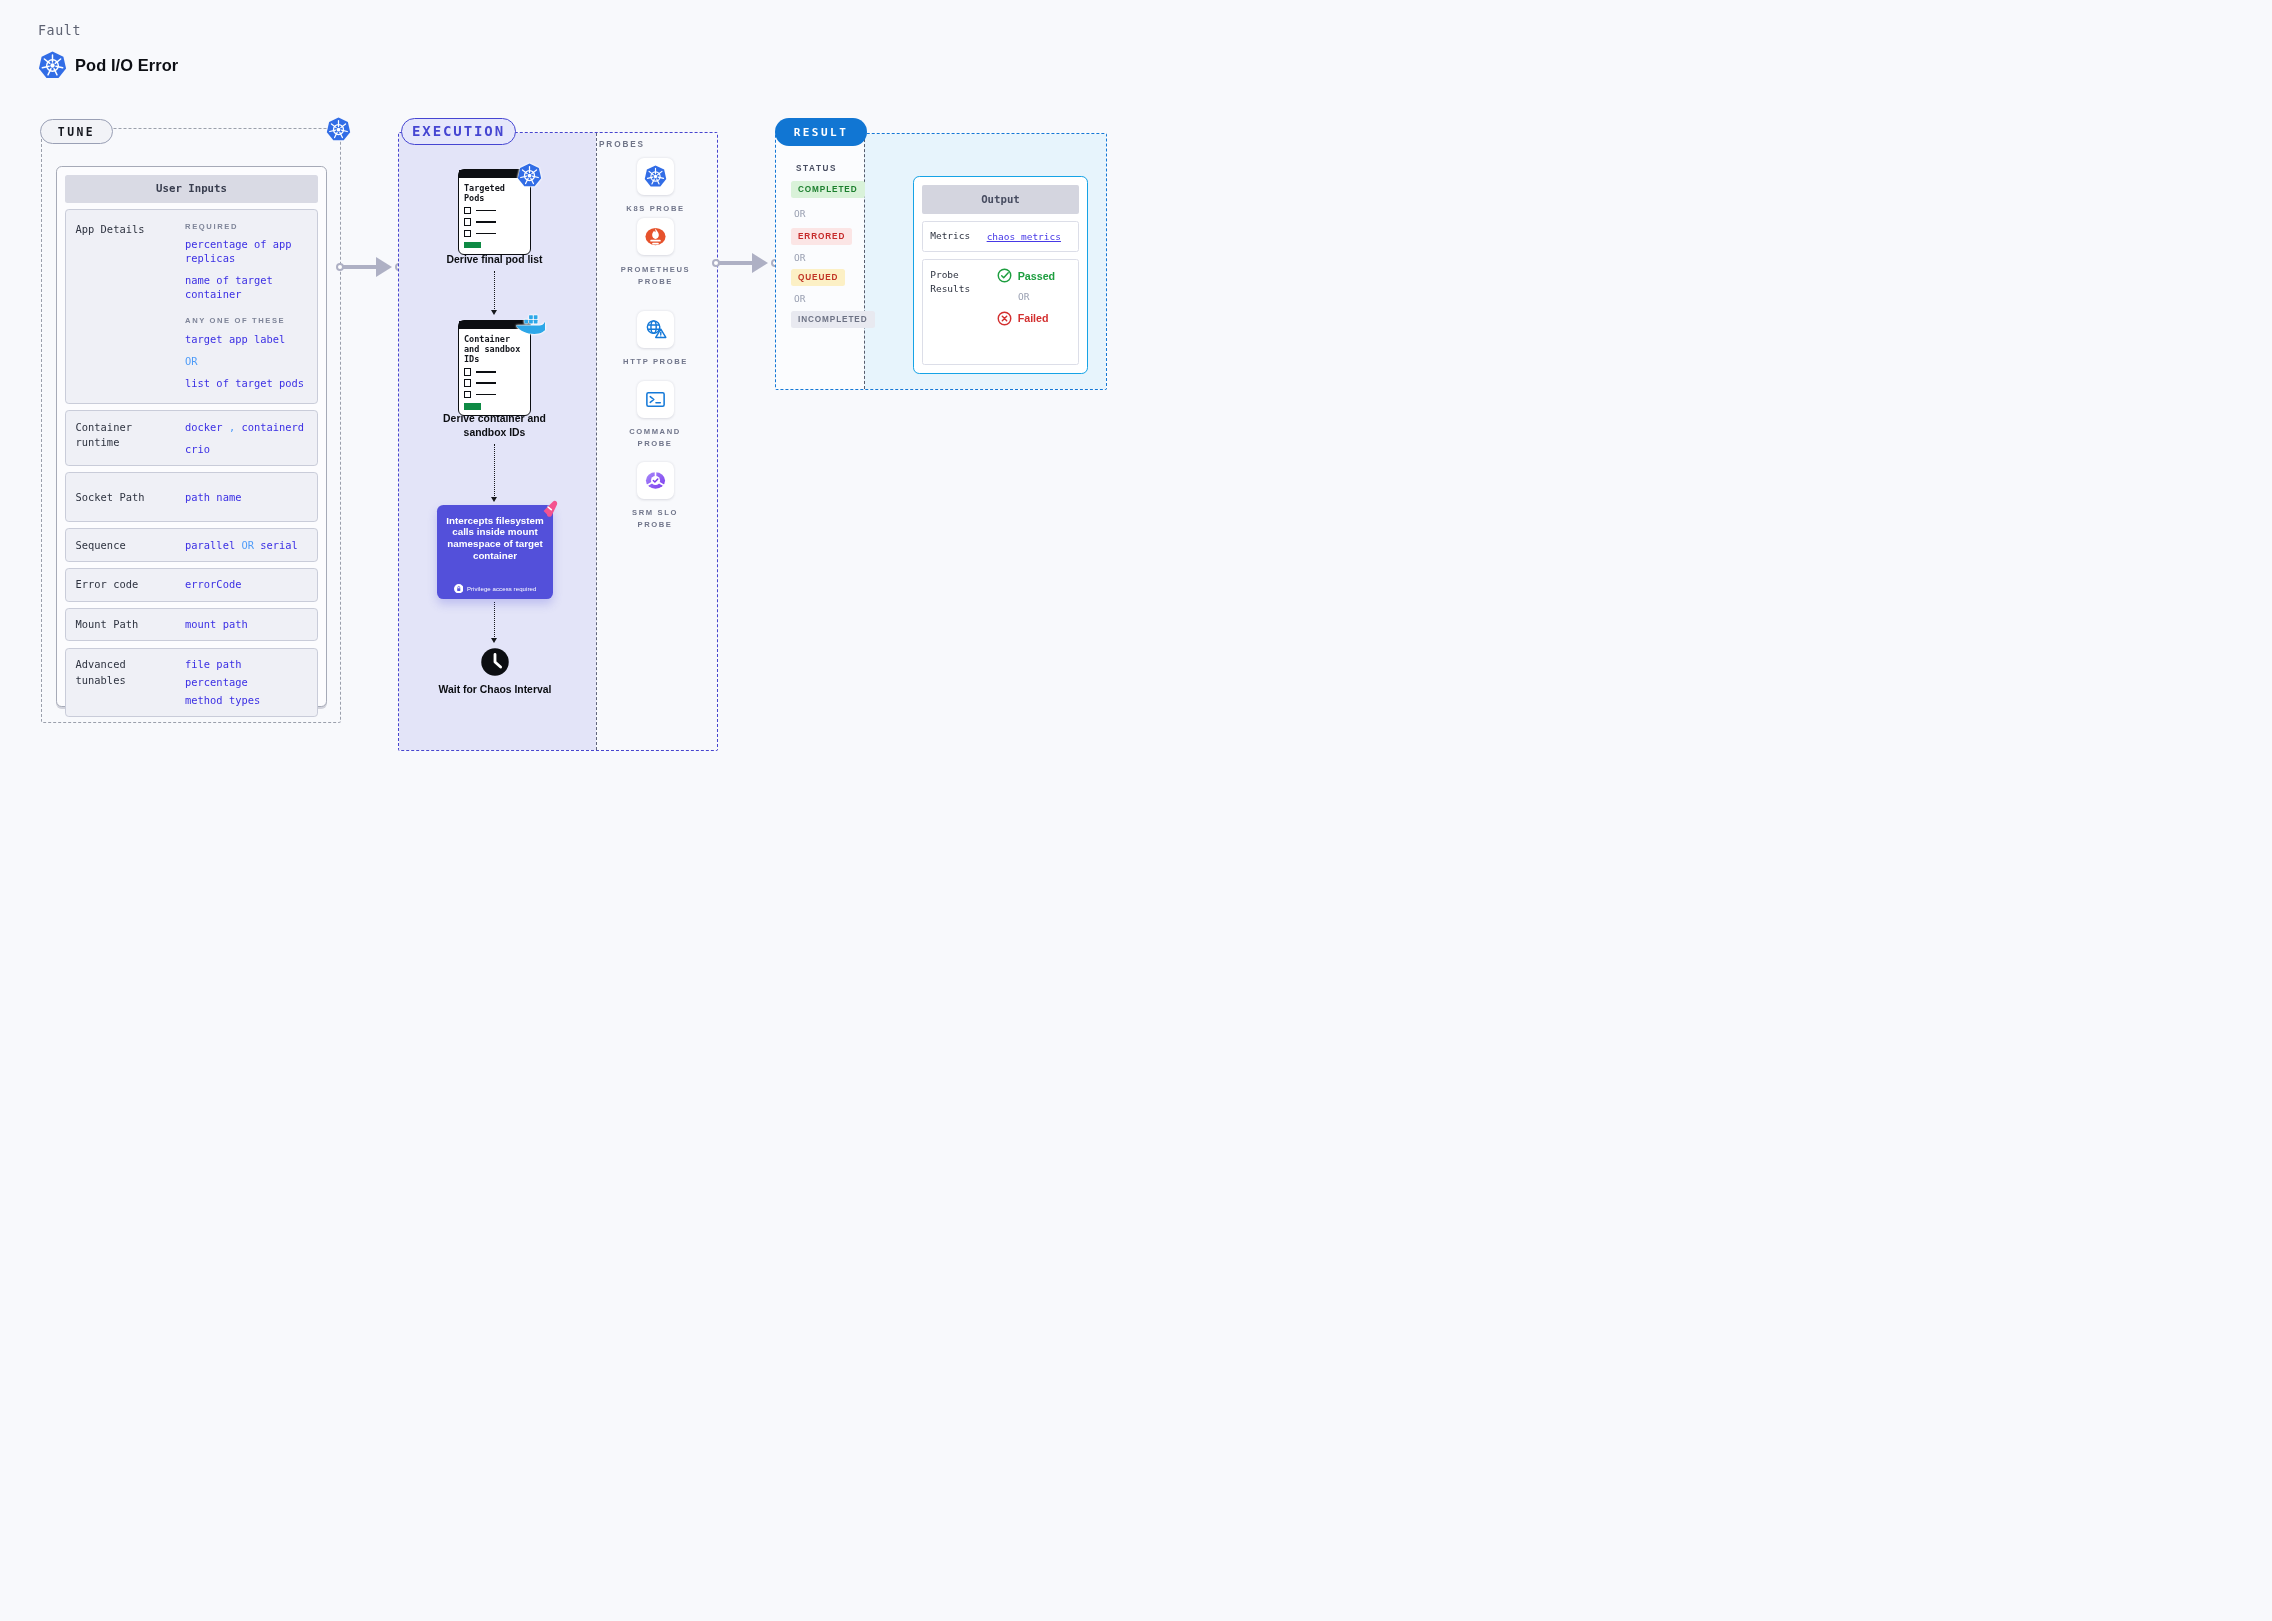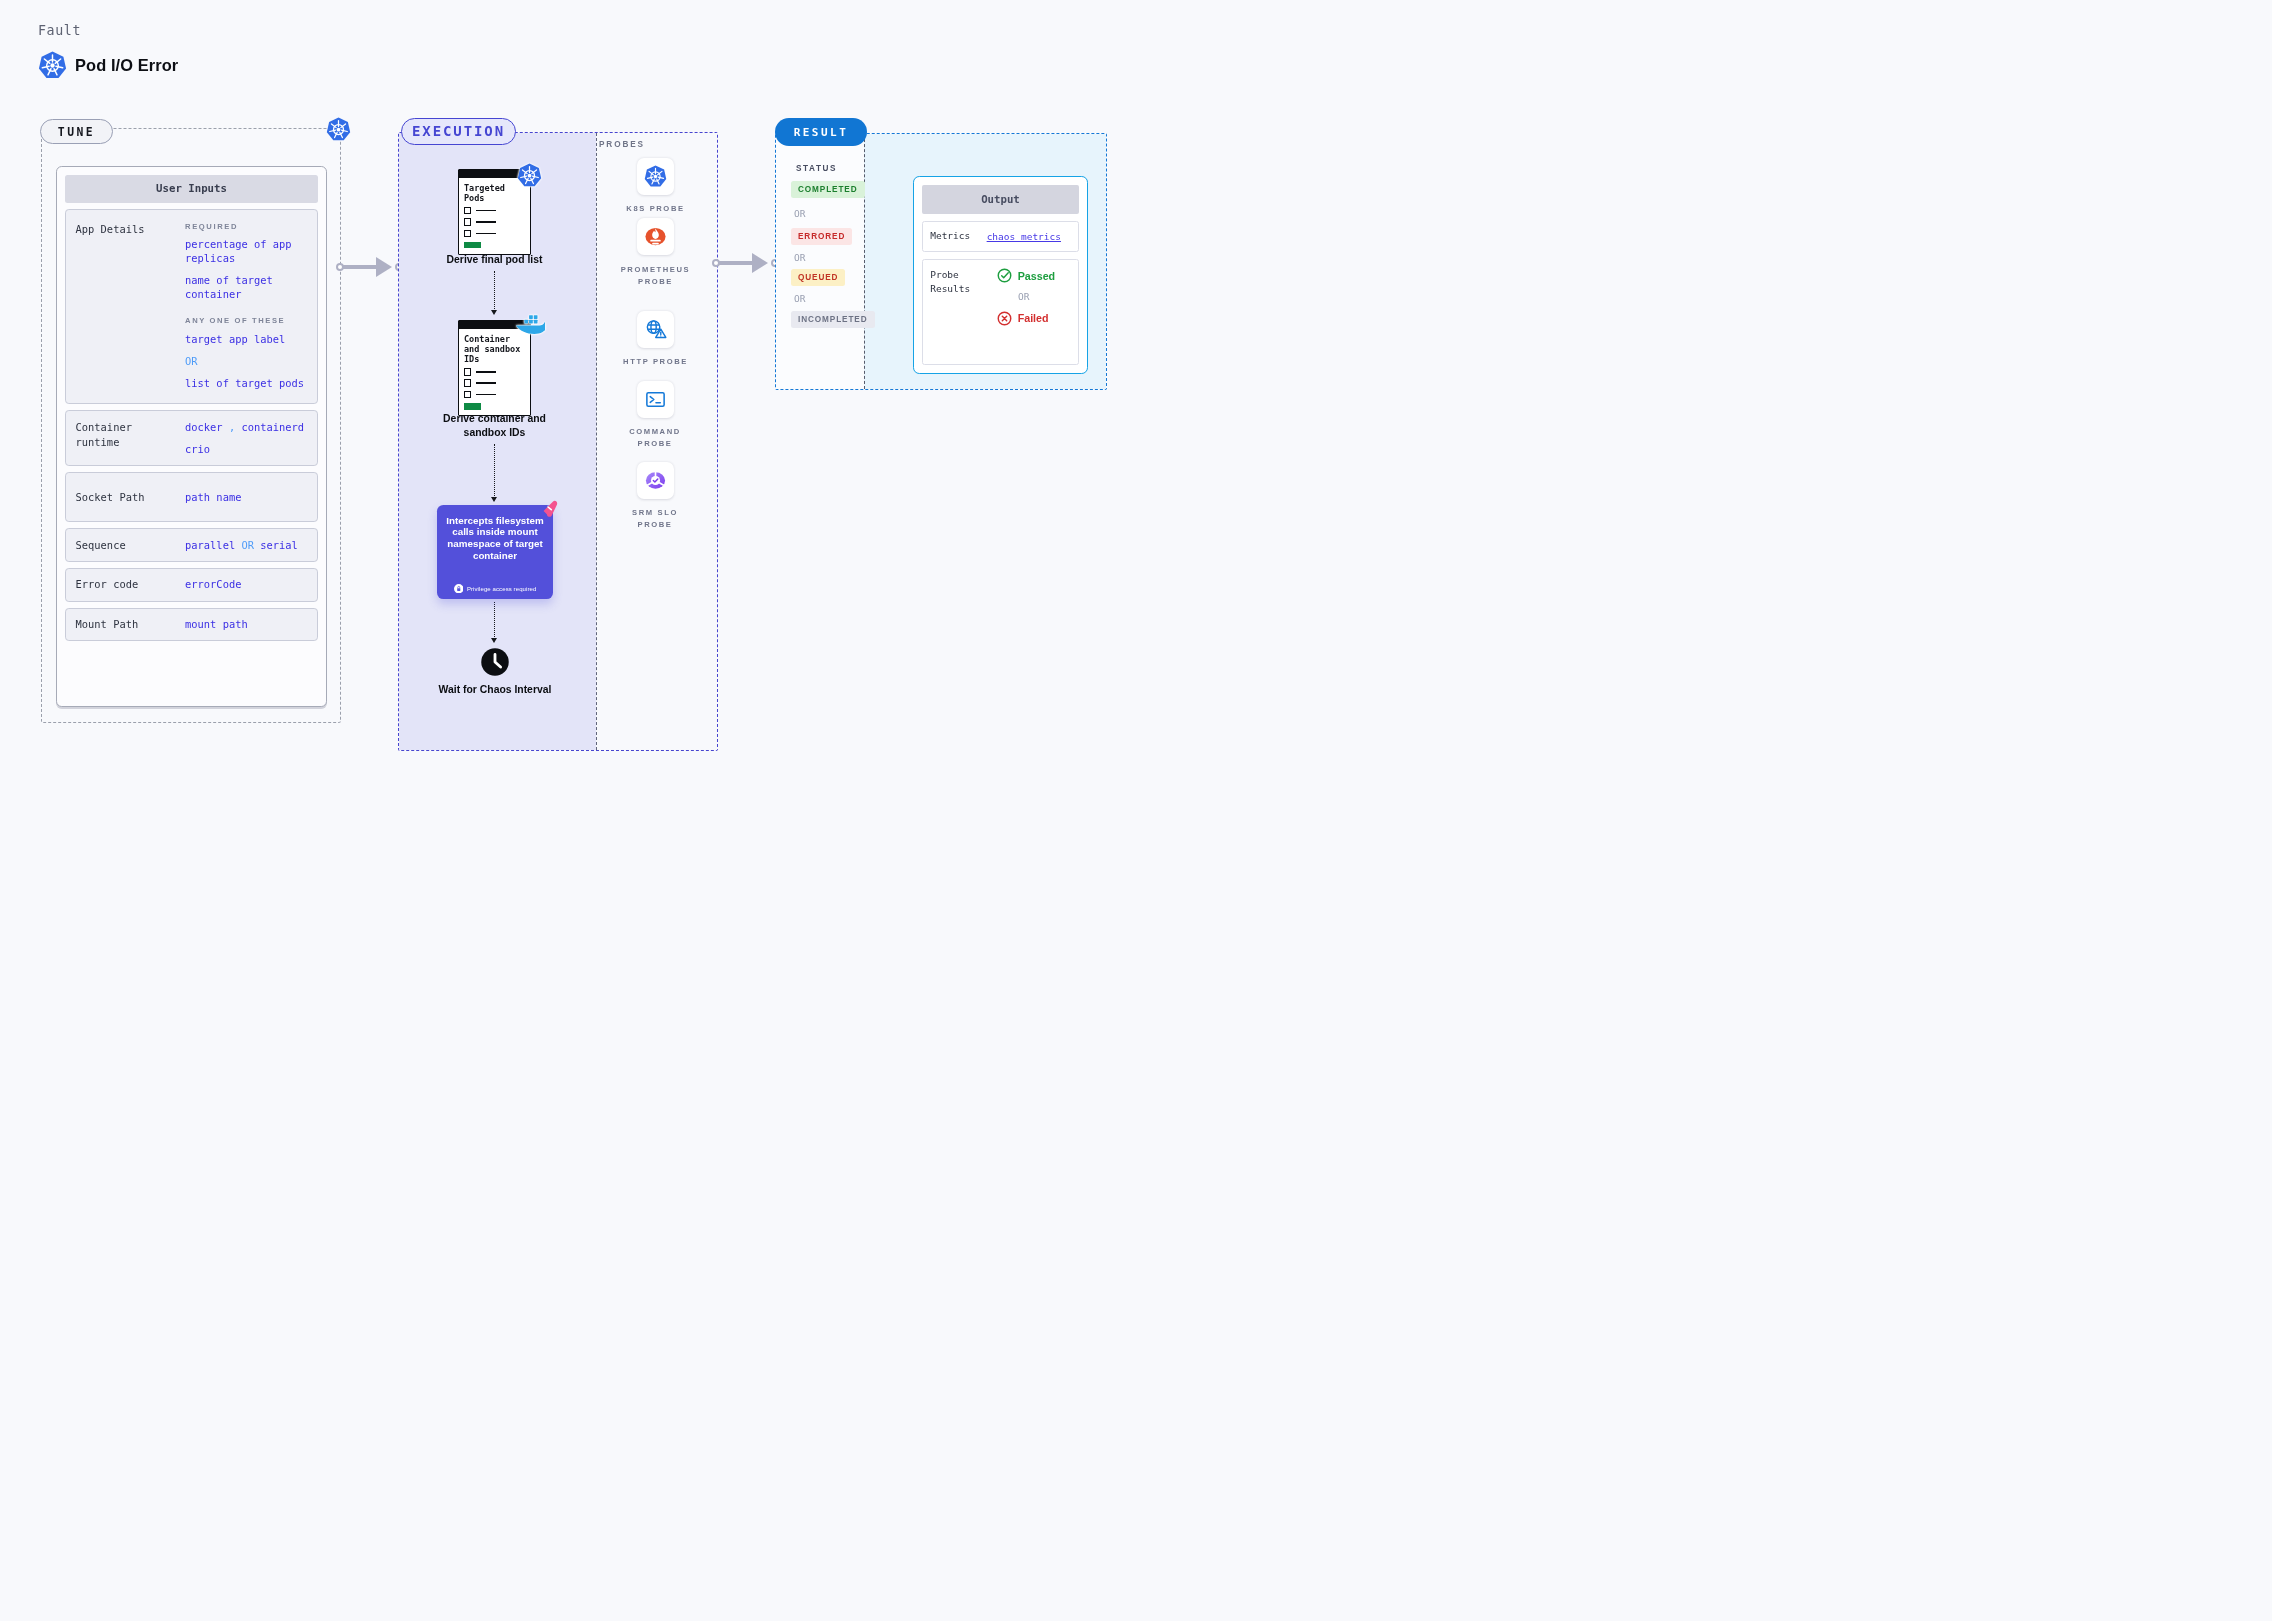--- a/index.html
+++ b/index.html
@@ -50,21 +50,21 @@
   .row-seq,.row-err,.row-mount{padding-top:8.2px;padding-bottom:8.2px;}
 
   
   .arrow{position:absolute;width:66px;height:0;}
   .a-line{position:absolute;left:5.7px;width:37px;height:3.2px;top:-1.6px;background:#aeb0c4;}
   .a-head{position:absolute;left:39px;top:-10px;width:0;height:0;border-left:16.4px solid #aeb0c4;border-top:10px solid transparent;border-bottom:10px solid transparent;}
   .a-dot{position:absolute;width:8.2px;height:8.2px;border-radius:50%;background:#fff;border:2.2px solid #aeb0c4;top:-4.1px;}
   .a-dot.l{left:-1.3px;} .a-dot.r{left:58px;}
 
   
-  .doc{position:absolute;width:73px;background:#fff;border:1.6px solid #0c0e12;border-radius:1px;z-index:2;}
+  .doc{position:absolute;width:73px;background:#fff;border:1.6px solid #0c0e12;border-radius:6px;z-index:2;}
   .doc-bar{height:8.2px;background:#0c0e12;}
   .doc-body{padding:4.4px 5px 5.7px;}
   .doc-title{font:700 8.5px var(--mono);color:#14161c;line-height:1.2;}
   .doc-li{display:flex;align-items:center;margin-top:3.8px;}
   .cb{width:7px;height:7.6px;border:1.3px solid #0c0e12;background:#fff;}
   .ln{width:20px;height:1.6px;background:#0c0e12;margin-left:5px;}
   .doc-btn{width:17px;height:6.3px;background:#0e8a44;margin-top:5px;}
   .doc .badge{position:absolute;top:-7px;right:-12px;filter:drop-shadow(0 0 0.9px #fff) drop-shadow(0 0 0.6px #fff);}
   .doc .badge svg{display:block;}
 
@@ -257,20 +257,28 @@
         </div>
     </div>
 
     <div class="in-row row-mount">
       <div class="lab">Mount Path</div>
       <div class="vals">
           <div class="val">mount path</div>
         </div>
     </div>
 
+    <div class="in-row">
+      <div class="lab">Advanced tunables</div>
+      <div class="vals">
+        <div class="val">file path</div>
+        <div class="val" style="margin-top:3.8px;">percentage</div>
+        <div class="val" style="margin-top:3.8px;">method types</div>
+      </div>
+    </div>
   </div>
 
   <div class="arrow" style="left:337px;top:267px;">
     <span class="a-line"></span>
       <span class="a-head"></span>
       <span class="a-dot l"></span>
       <span class="a-dot r"></span>
   </div>
 
   <div class="exec-box">

